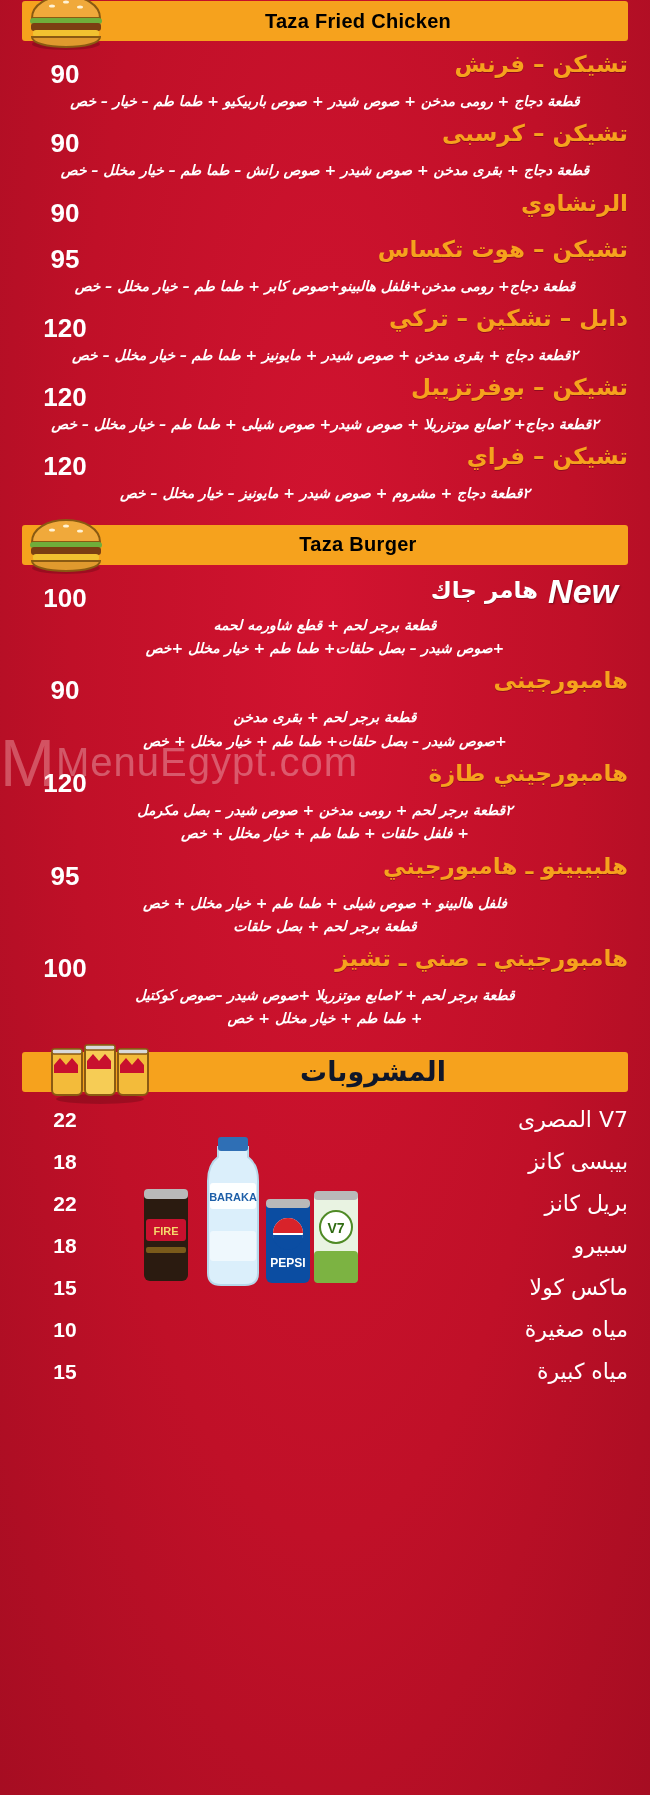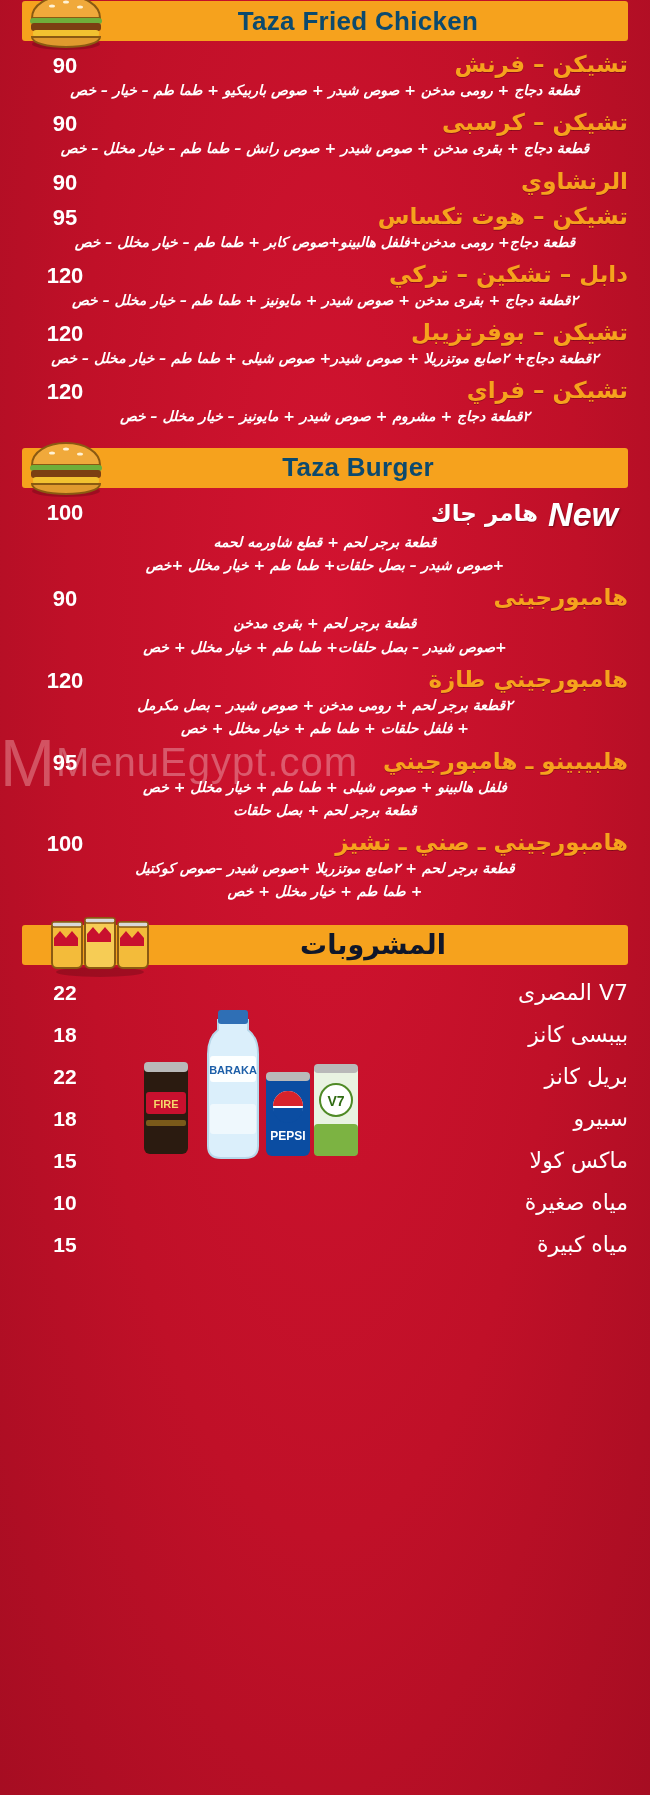--- a/index.html
+++ b/index.html
@@ -47,22 +47,22 @@
   .section-bar.ar { padding: 0 14px 0 110px; }
   .section-title {
     color: #0f172a;
     font-size: 27px;
     font-weight: bold;
     letter-spacing: 0.3px;
     white-space: nowrap;
   }
   .section-title.en {
     font-family: "Liberation Sans", sans-serif;
-    font-size: 26px;
-    color: #0c4a6e;
+    font-size: 20px;
+    color: #000000;
   }
   .sec-icon {
     position: absolute;
     left: -4px;
     top: -12px;
     width: 96px;
     height: 64px;
     z-index: 4;
     pointer-events: none;
   }
@@ -83,26 +83,26 @@
     font-weight: bold;
     text-align: right;
     flex: 1 1 auto;
     padding-left: 12px;
     line-height: 1.25;
     text-shadow: 0 1px 0 rgba(0,0,0,0.25);
   }
   .item-name.white { color: #ffffff; }
   .price {
     color: #ffffff;
-    font-size: 22px;
+    font-size: 26px;
     font-weight: bold;
     min-width: 86px;
     text-align: center;
     direction: ltr;
-    padding-top: 3px;
+    padding-top: 9px;
     font-family: "Liberation Sans", sans-serif;
   }
   .desc {
     color: #ffffff;
     font-size: 14px;
     font-weight: bold;
     text-align: center;
     line-height: 1.45;
     padding: 1px 8px 2px 8px;
     font-style: italic;

